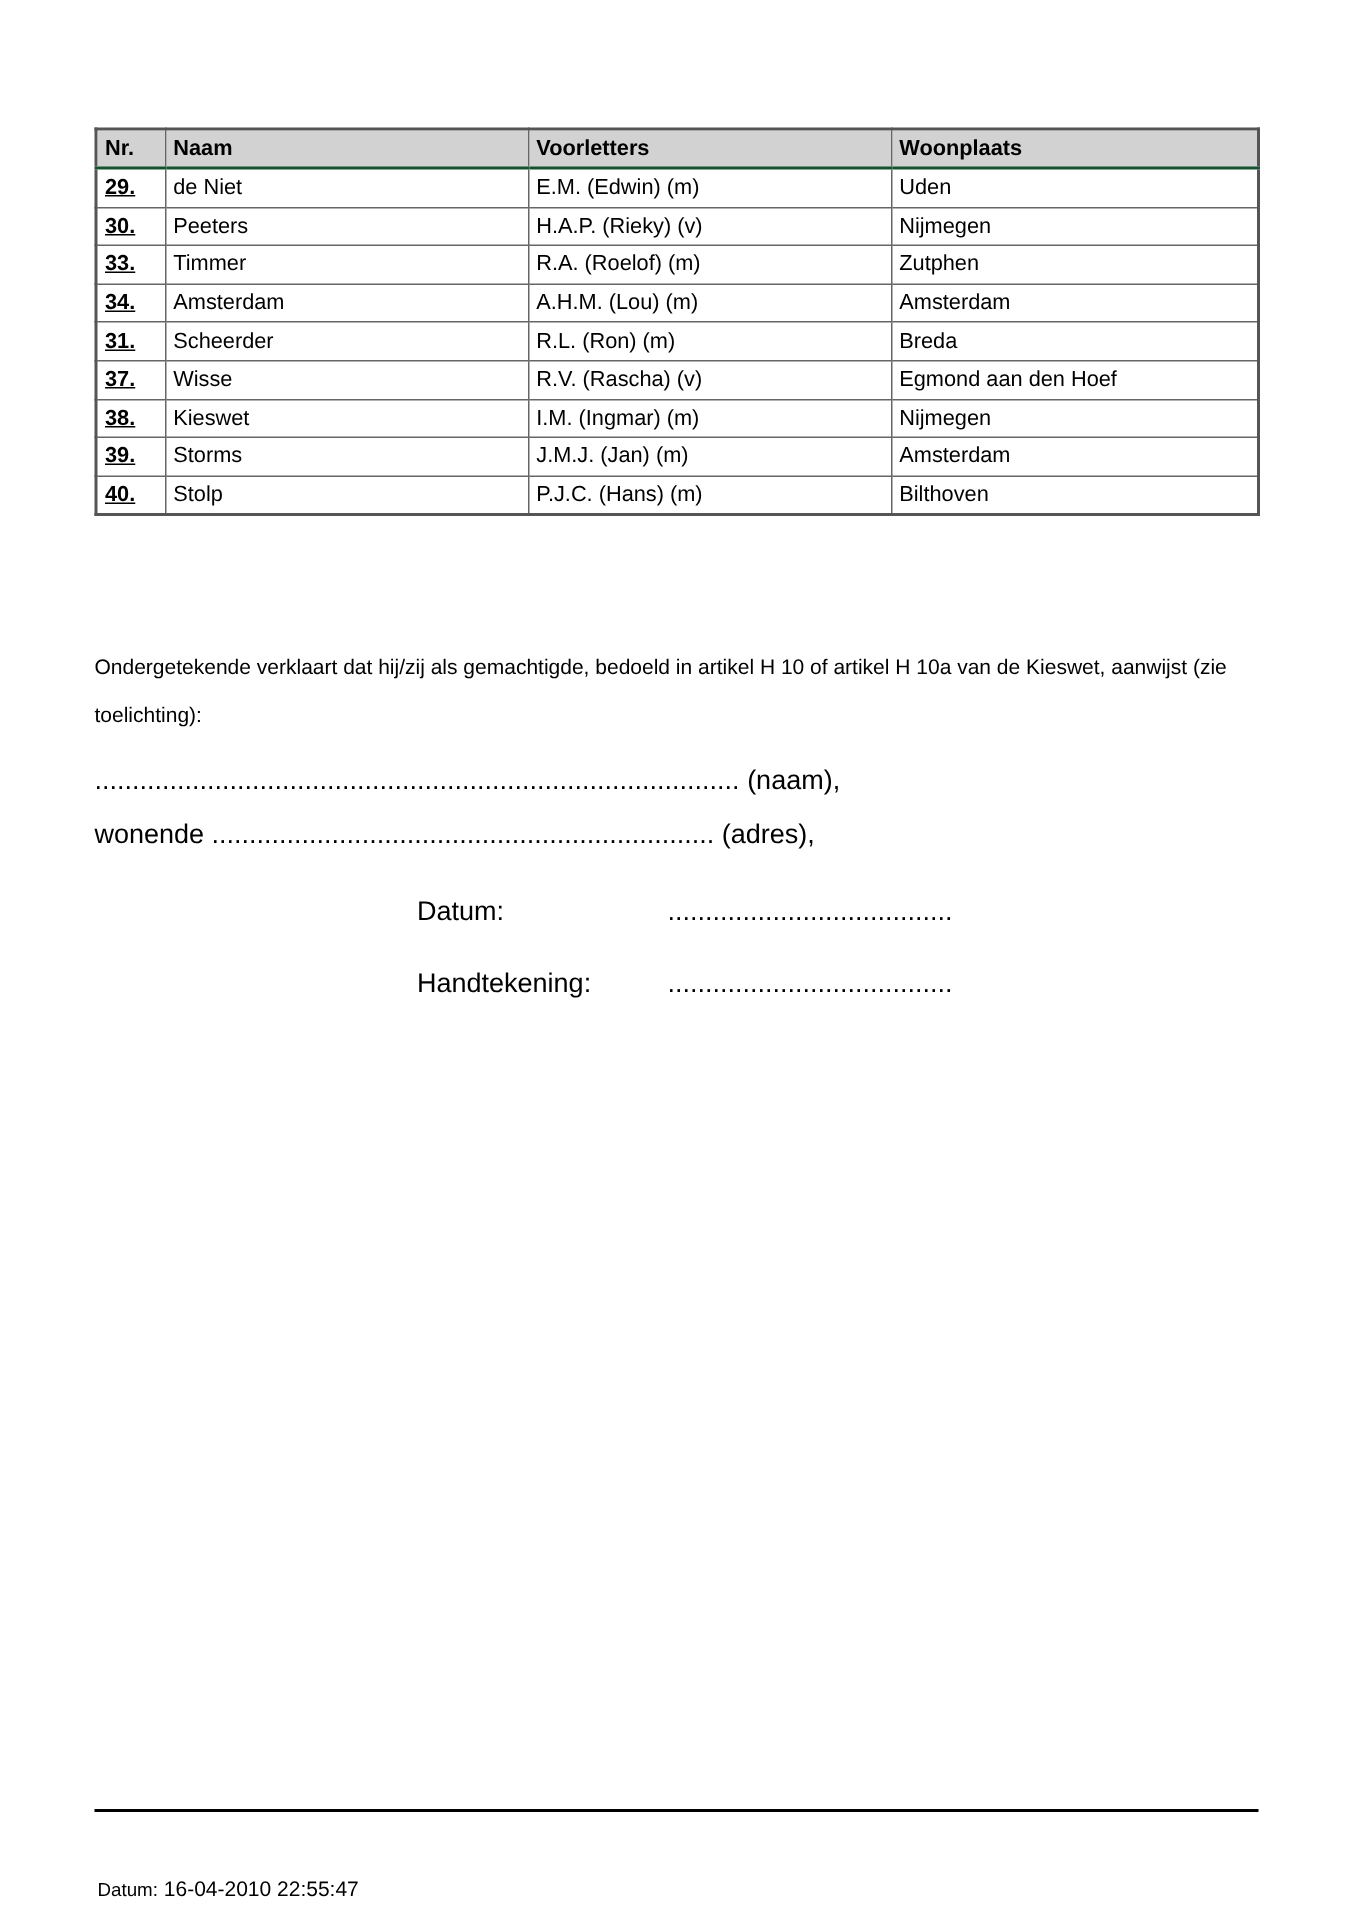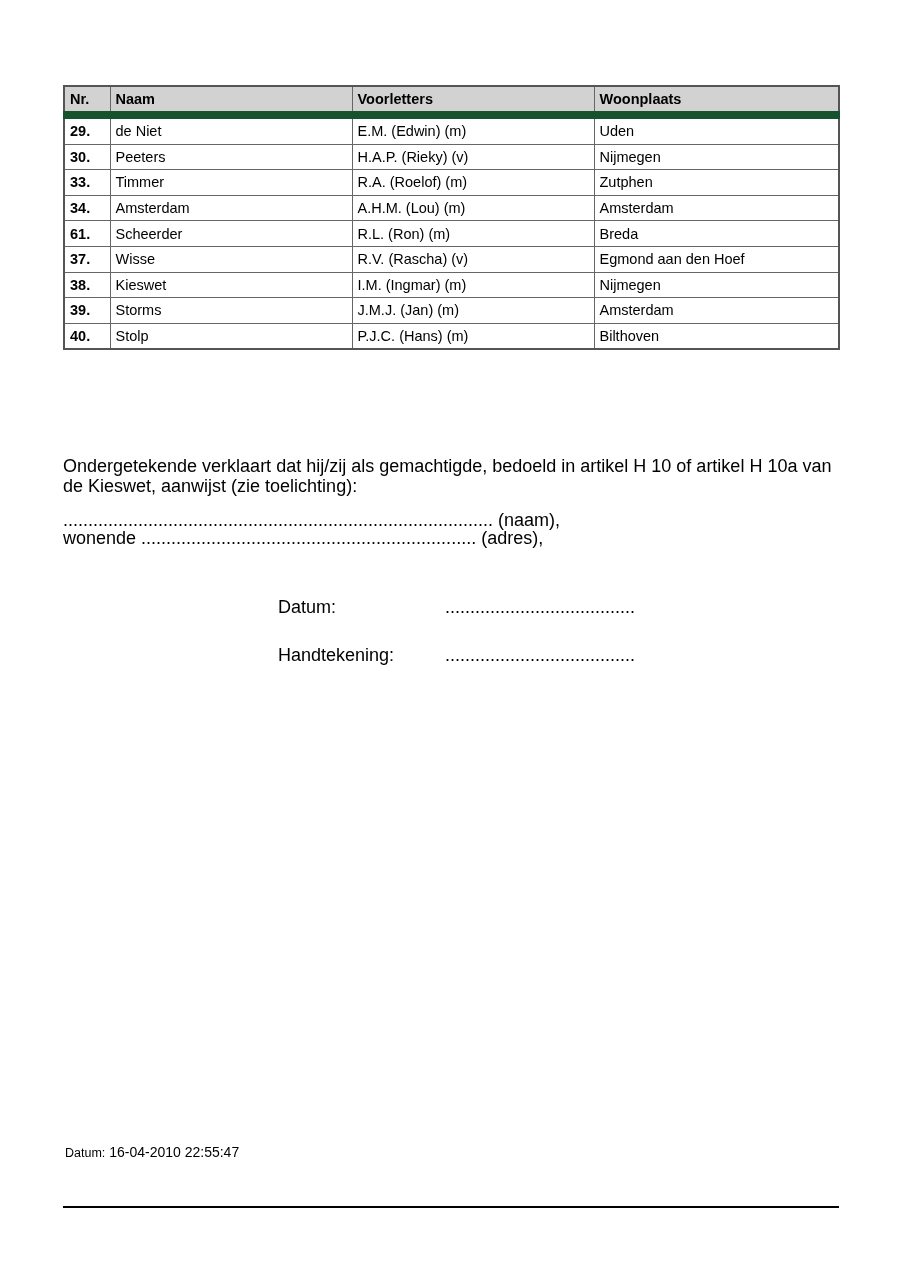--- a/index.html
+++ b/index.html
@@ -4,34 +4,34 @@
   <style>
     html, body { margin: 0; padding: 0; background: #ffffff; }
     body { width: 900px; height: 1275px; position: relative; overflow: hidden;
            font-family: "Liberation Sans", sans-serif; color: #000; }
     .table-wrap { position: absolute; left: 63px; top: 85px; width: 775px; }
     table { border-collapse: collapse; width: 775px; table-layout: fixed;
             border: 2px solid #555; }
     th, td { border: 1px solid #666; padding: 0 5px; height: 24.6px;
              font-size: 14.5px; text-align: left; vertical-align: middle;
              white-space: nowrap; overflow: hidden; }
-    th { background: #d2d2d2; font-weight: bold; height: 24px; border-bottom: 8px solid #14532d; }
-    td.nr { font-weight: bold; }
+    th { background: #d2d2d2; font-weight: bold; height: 24px; border-bottom: 2px solid #14532d; }
+    td.nr { font-weight: bold; text-decoration: underline; }
     col.c1 { width: 46px; } col.c2 { width: 242px; } col.c3 { width: 242px; } col.c4 { width: 245px; }
-    .para { position: absolute; left: 63px; top: 456px; width: 780px;
-            font-size: 18px; line-height: 20px; }
+    .para { position: absolute; left: 63px; top: 428px; width: 780px;
+            font-size: 14px; line-height: 32px; }
     .line { position: absolute; left: 63px; font-size: 18px; white-space: nowrap; }
     .line-naam { top: 510px; }
-    .line-adres { top: 528px; }
+    .line-adres { top: 546px; }
     .sig-label { position: absolute; left: 278px; font-size: 18px; }
     .sig-dots { position: absolute; left: 445px; font-size: 18px; letter-spacing: 0px; }
     .row-datum { top: 597px; }
     .row-hand { top: 645px; }
     .footer-rule { position: absolute; left: 63px; top: 1206px; width: 776px; height: 2px; background: #000; }
-    .footer { position: absolute; left: 65px; top: 1144px; font-size: 14px; }
+    .footer { position: absolute; left: 65px; top: 1251px; font-size: 14px; }
     .footer .lbl { font-size: 12.5px; }
   </style>
 </head>
 <body>
 
 <div class="table-wrap">
   <table>
     <colgroup>
         <col class="c1">
         <col class="c2">
@@ -65,21 +65,21 @@
           <td>R.A. (Roelof) (m)</td>
           <td>Zutphen</td>
         </tr>
       <tr>
           <td class="nr">34.</td>
           <td>Amsterdam</td>
           <td>A.H.M. (Lou) (m)</td>
           <td>Amsterdam</td>
         </tr>
       <tr>
-          <td class="nr">61.</td>
+          <td class="nr">31.</td>
           <td>Scheerder</td>
           <td>R.L. (Ron) (m)</td>
           <td>Breda</td>
         </tr>
       <tr>
           <td class="nr">37.</td>
           <td>Wisse</td>
           <td>R.V. (Rascha) (v)</td>
           <td>Egmond aan den Hoef</td>
         </tr>

